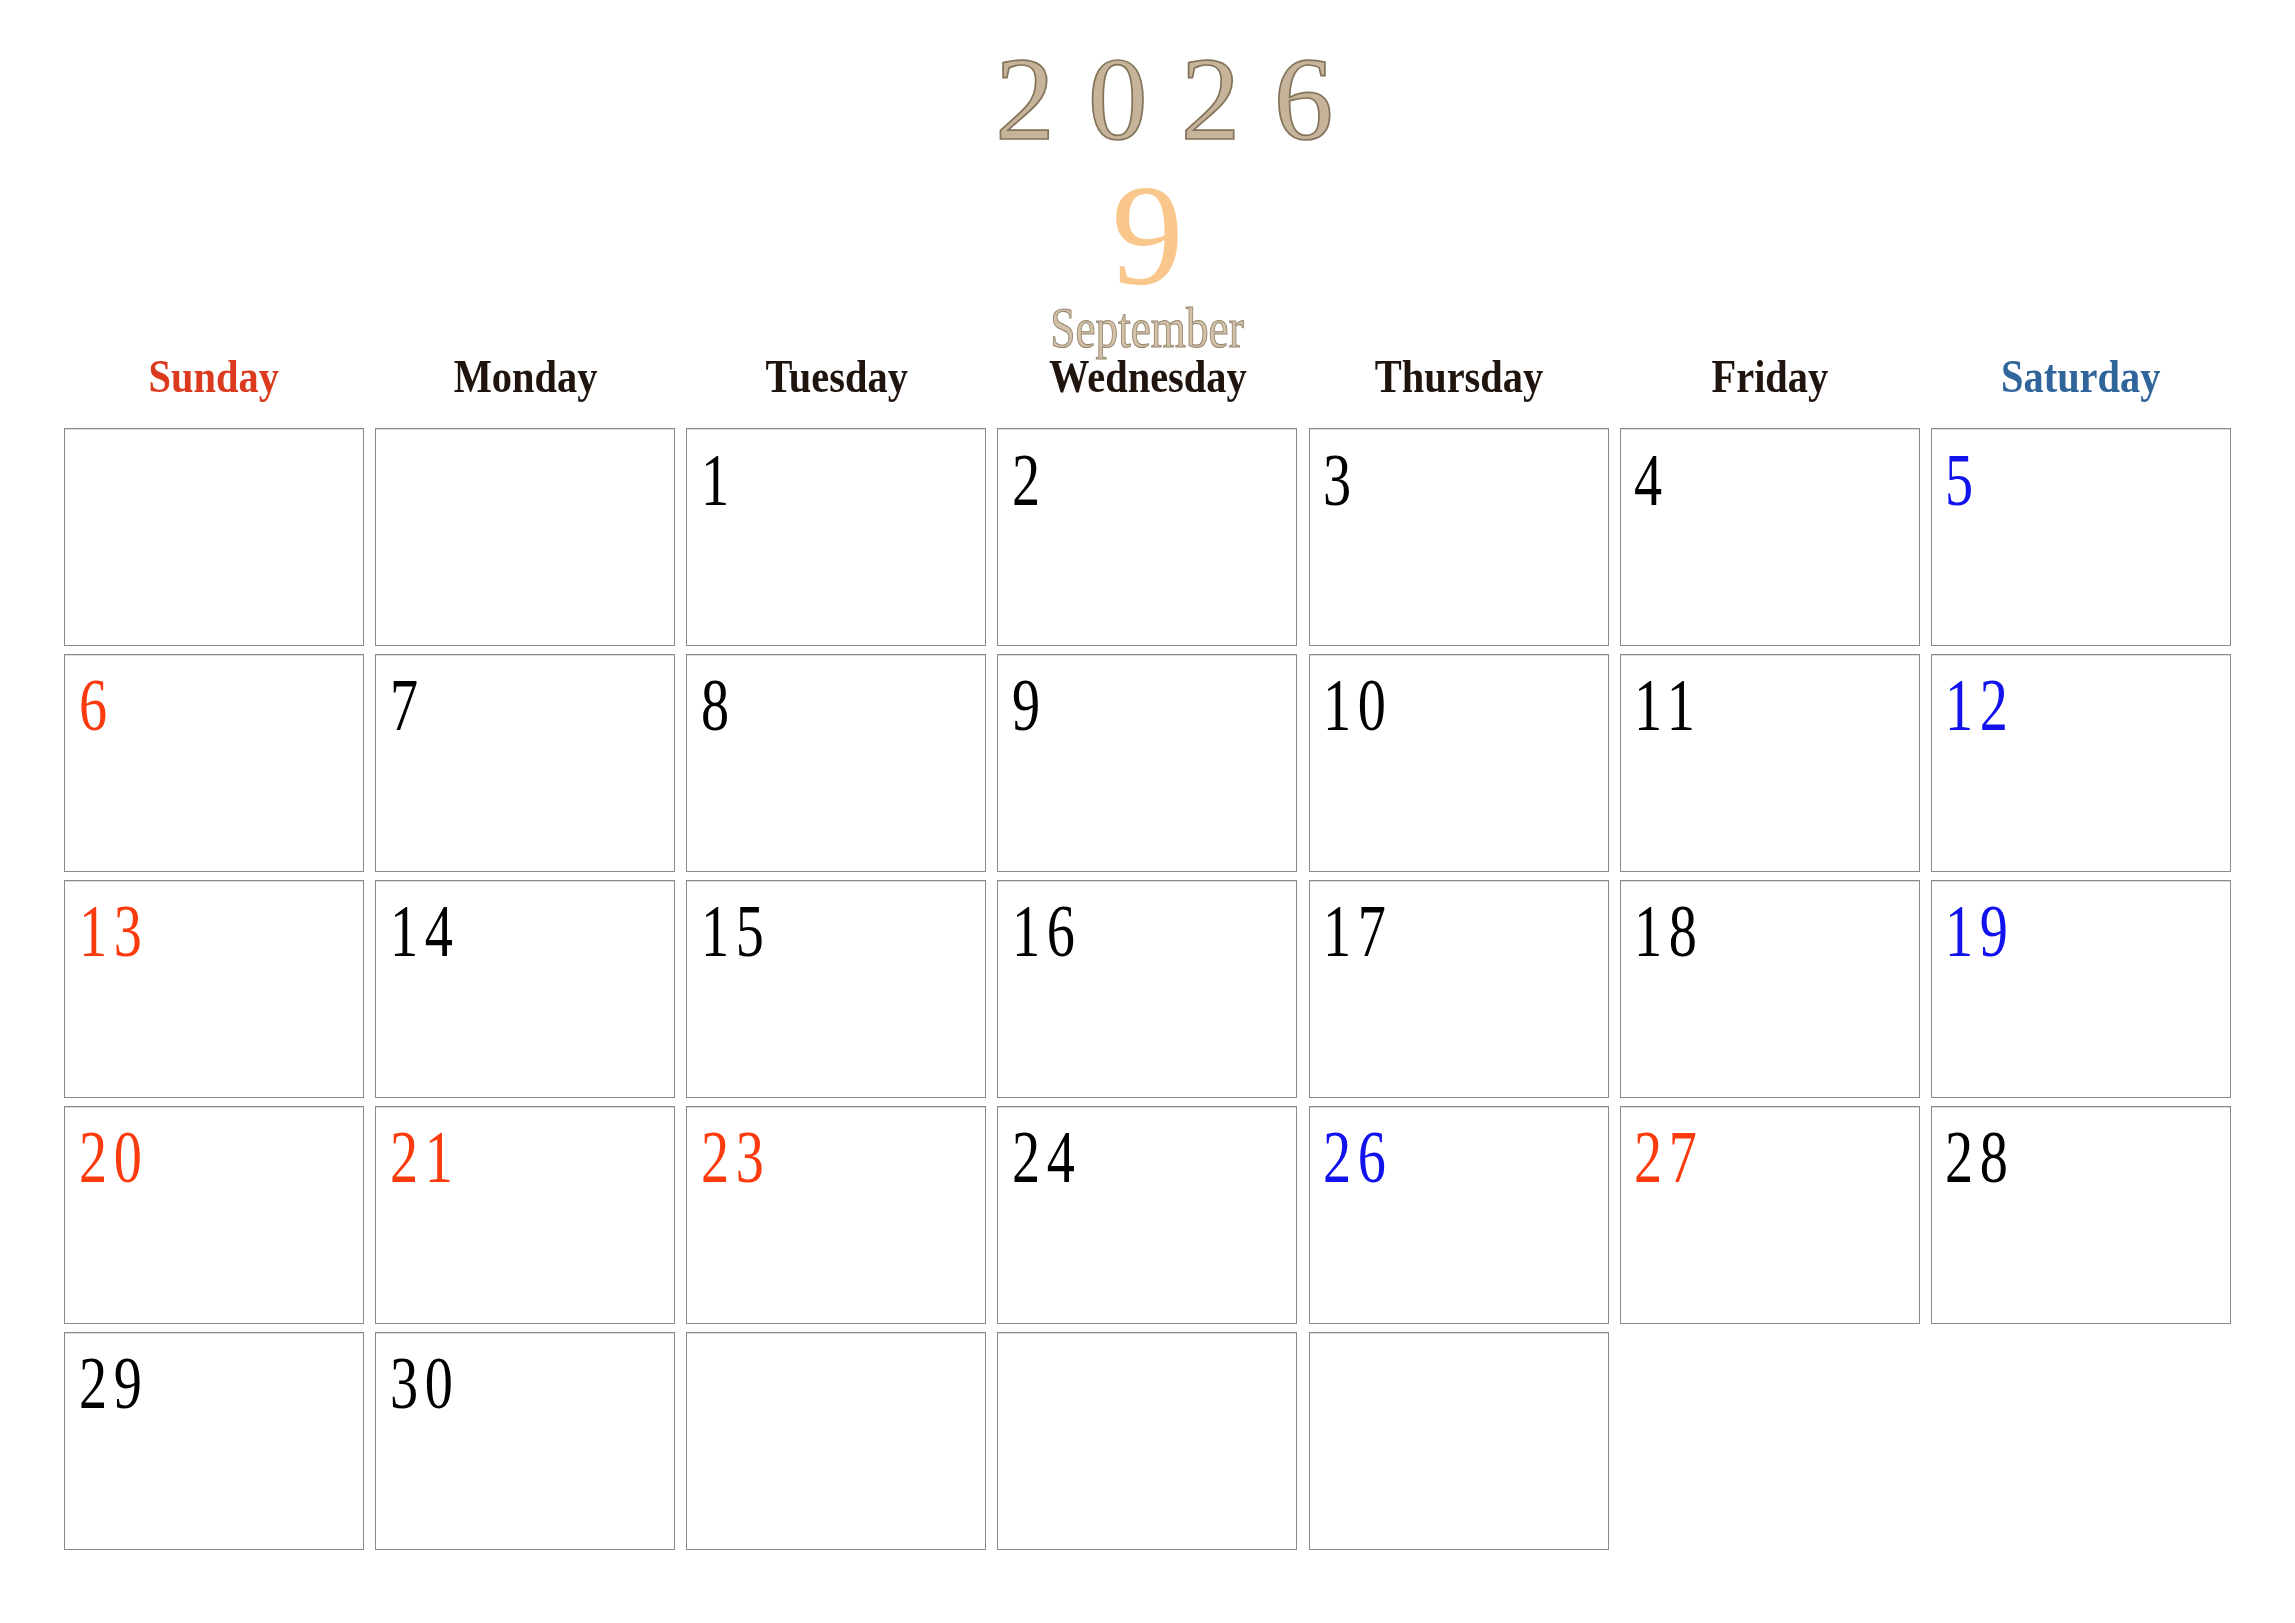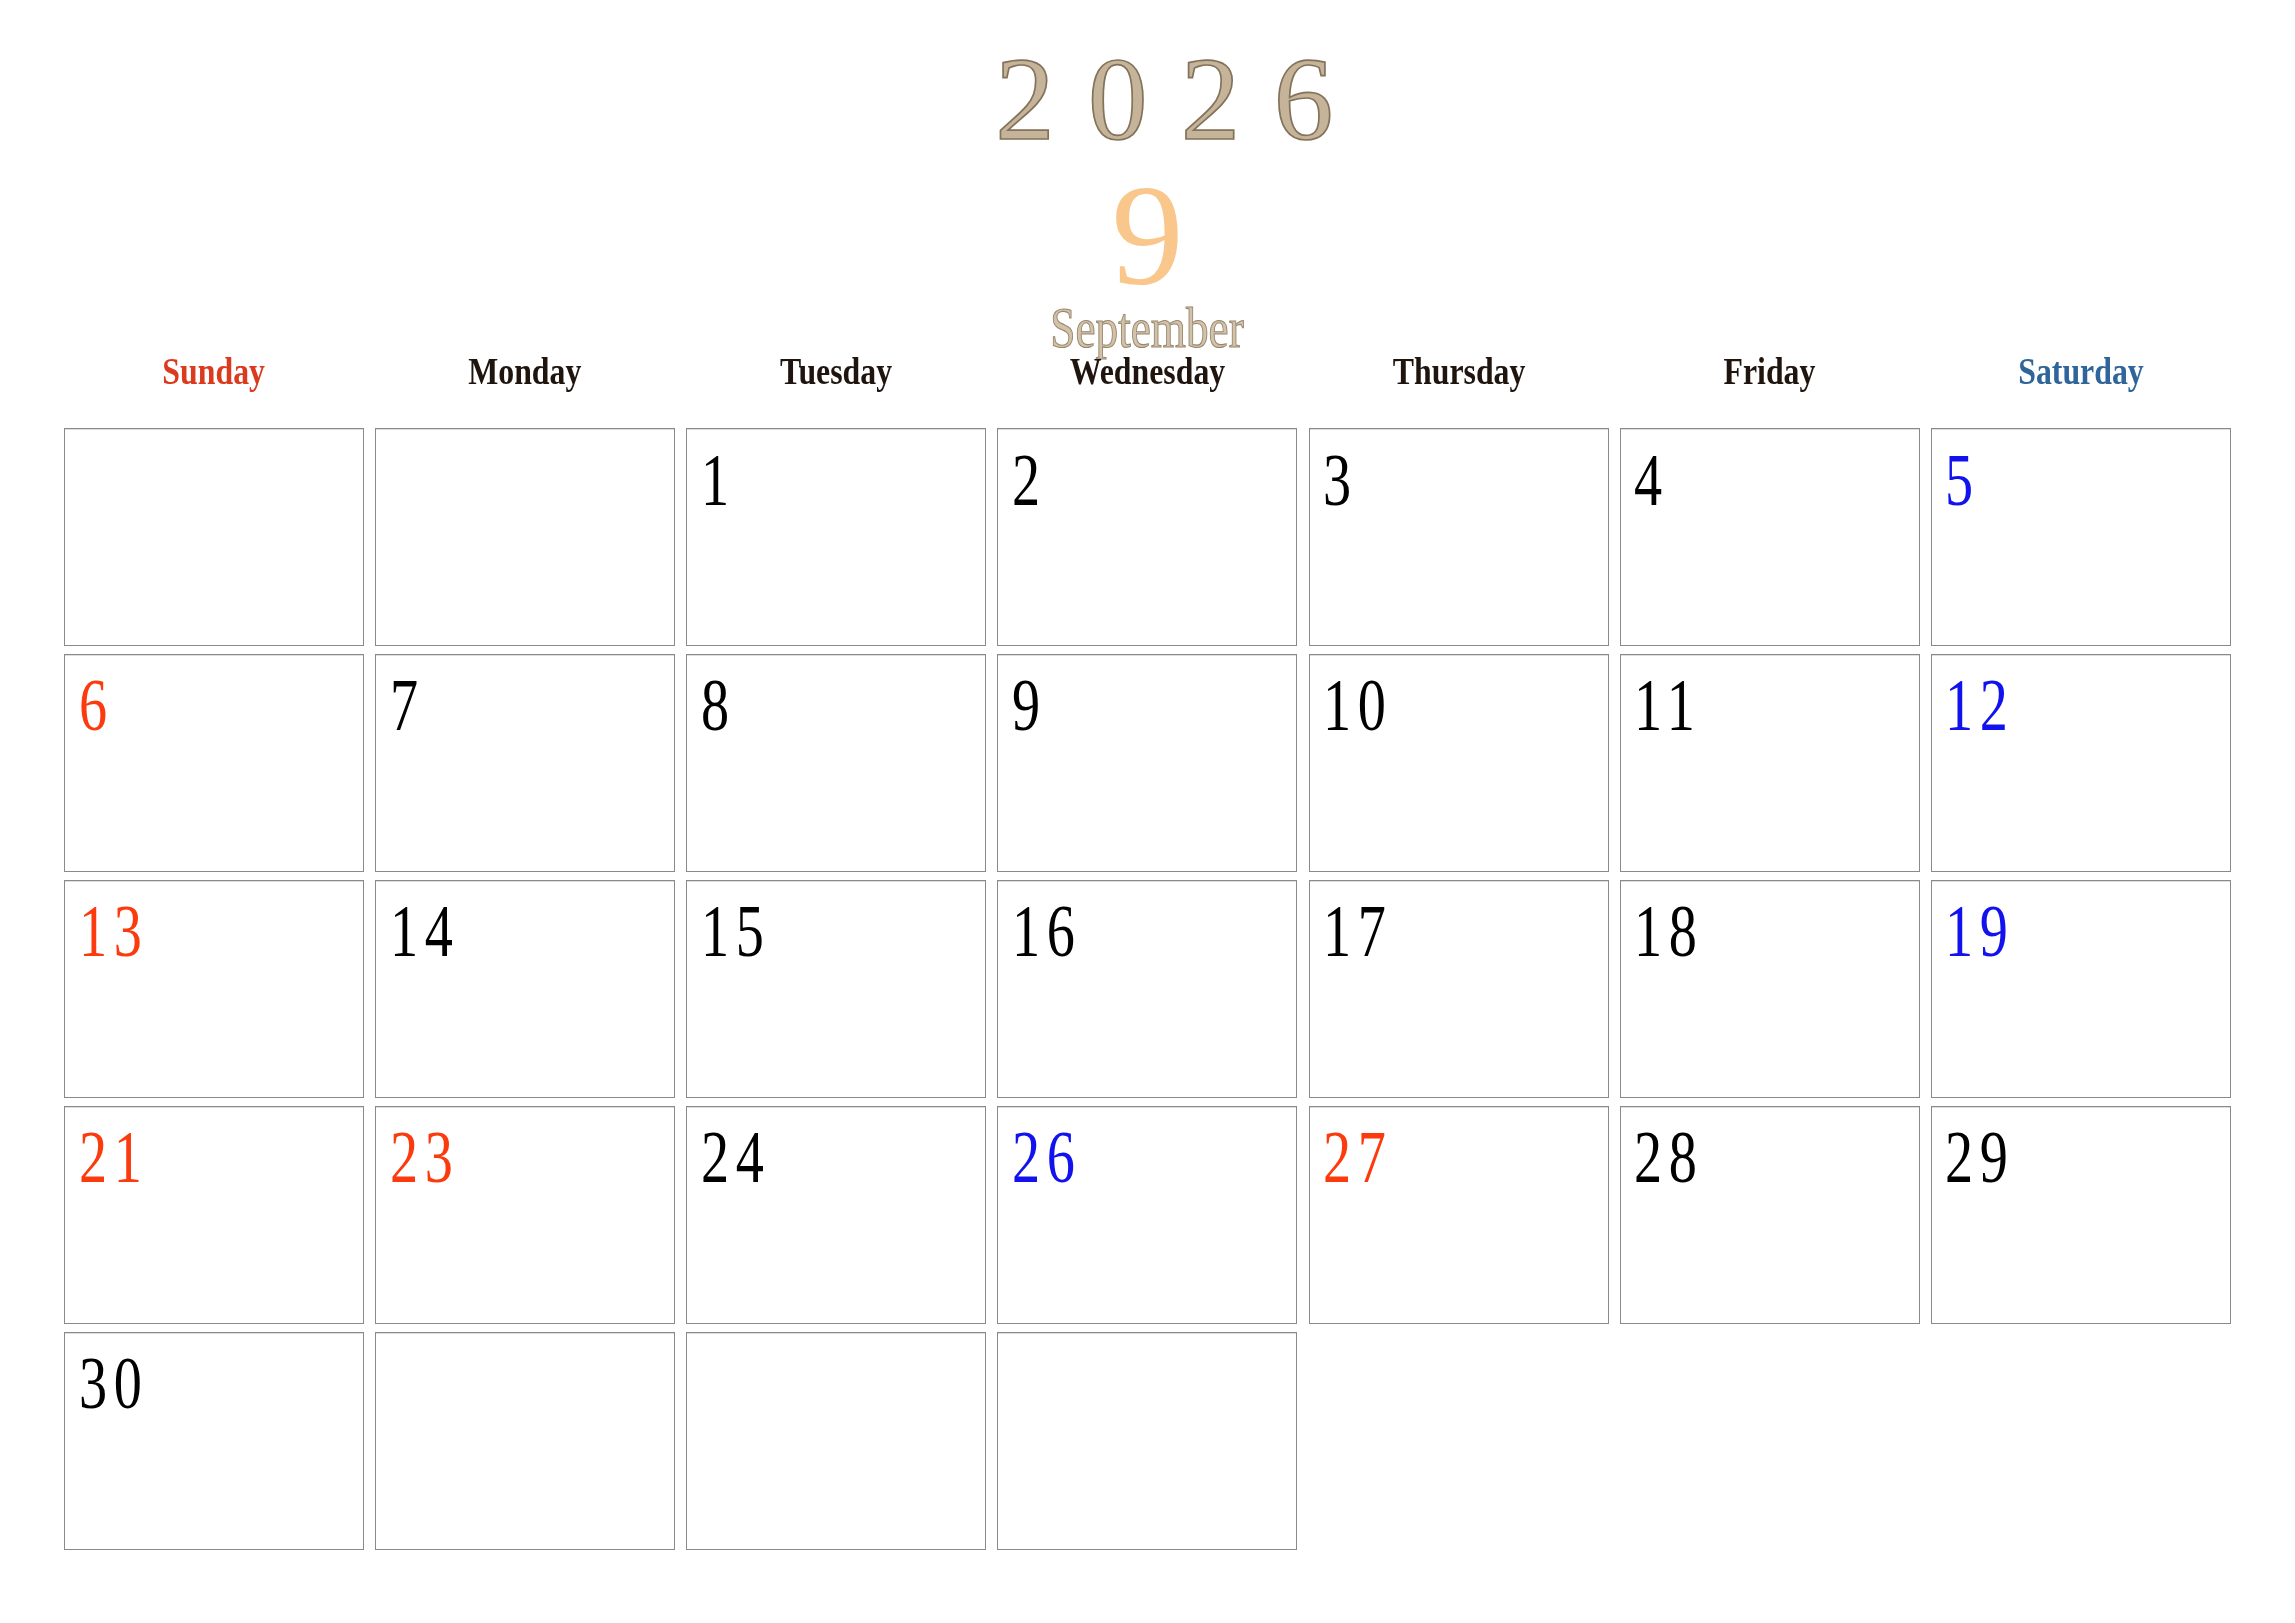--- a/index.html
+++ b/index.html
@@ -56,21 +56,21 @@
     position: absolute;
     top: 353px;
     left: 64px;
     width: 2167px;
     display: grid;
     grid-template-columns: repeat(7, 300px);
     justify-content: space-between;
   }
   .dayname {
     text-align: center;
-    font-size: 37px;
+    font-size: 47px;
     font-weight: bold;
     line-height: 1;
     white-space: nowrap;
   }
   .dayname .squeeze {
     display: inline-block;
     transform: scaleX(0.86);
     transform-origin: 50% 0;
   }
   .dayname.sunday   { color: var(--header-sunday); }
@@ -149,20 +149,21 @@
       <div class="cell weekday"><span class="num">10</span></div>
       <div class="cell weekday"><span class="num">11</span></div>
       <div class="cell saturday"><span class="num">12</span></div>
       <div class="cell sunday"><span class="num">13</span></div>
       <div class="cell weekday"><span class="num">14</span></div>
       <div class="cell weekday"><span class="num">15</span></div>
       <div class="cell weekday"><span class="num">16</span></div>
       <div class="cell weekday"><span class="num">17</span></div>
       <div class="cell weekday"><span class="num">18</span></div>
       <div class="cell saturday"><span class="num">19</span></div>
+      <div class="cell sunday"><span class="num">20</span></div>
       <div class="cell holiday"><span class="num">21</span></div>
       <div class="cell holiday"><span class="num">23</span></div>
       <div class="cell weekday"><span class="num">24</span></div>
       <div class="cell saturday"><span class="num">26</span></div>
       <div class="cell sunday"><span class="num">27</span></div>
       <div class="cell weekday"><span class="num">28</span></div>
       <div class="cell weekday"><span class="num">29</span></div>
       <div class="cell weekday"><span class="num">30</span></div>
       <div class="cell empty"></div>
       <div class="cell empty"></div>

